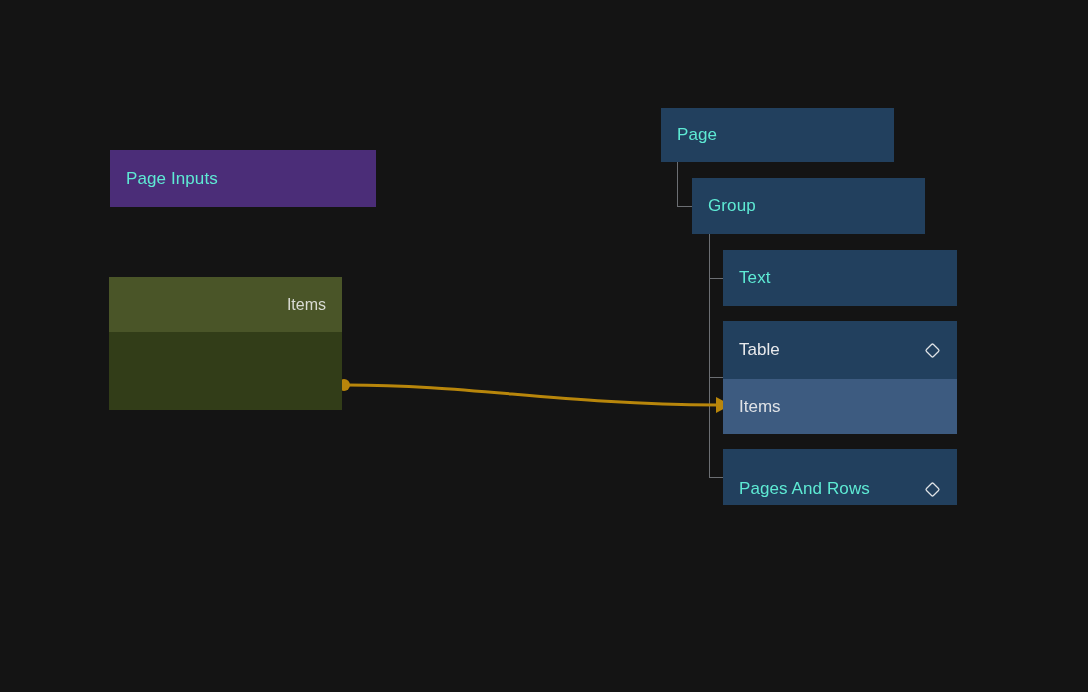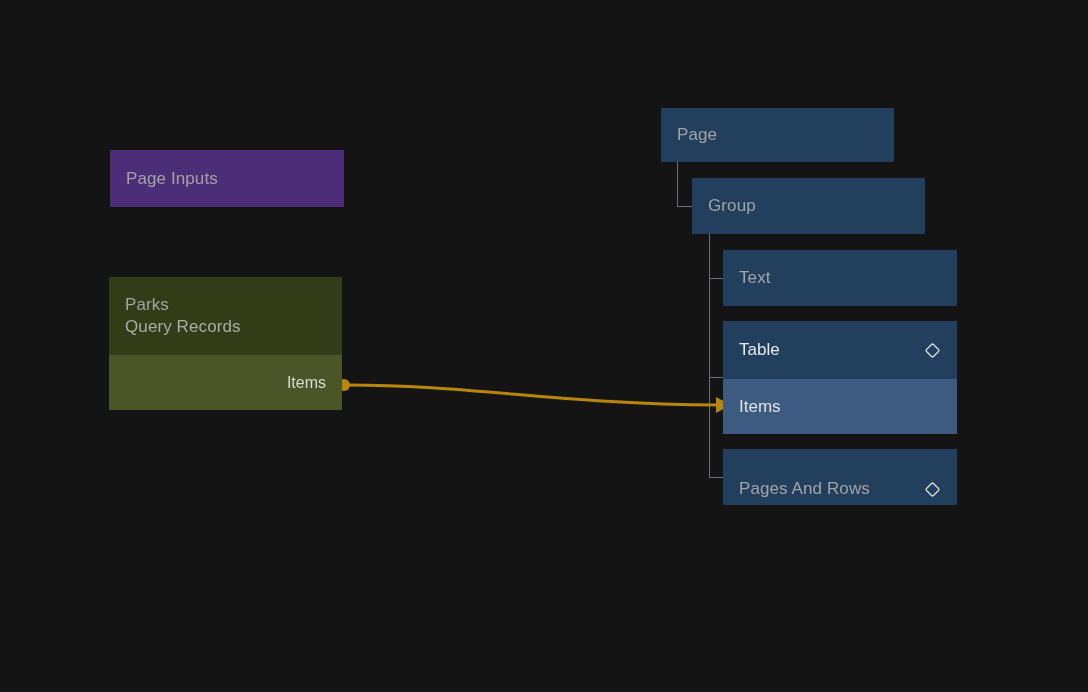--- a/index.html
+++ b/index.html
@@ -24,37 +24,37 @@
   
   .node {
     position: absolute;
     box-sizing: border-box;
     display: flex;
     flex-direction: column;
     overflow: hidden;
   }
   .node-title {
     font-size: 17px;
-    color: #a3a3a3;
+    color: #5eead4;
     letter-spacing: 0.1px;
     white-space: nowrap;
   }
   .node-sub {
     font-size: 17px;
     color: #a9ada3;
     letter-spacing: 0.1px;
     white-space: nowrap;
     margin-top: 2px;
   }
 
   
   .n-page-inputs {
     left: 110px;
     top: 150px;
-    width: 234px;
+    width: 266px;
     height: 57px;
     background: #4b2d78;
     padding: 0 0 0 16px;
     justify-content: flex-start;
   }
   .n-page-inputs .node-title { font-size: 17px; }
 
   
   .n-parks {
     left: 109px;
@@ -172,24 +172,20 @@
     <path d="M 347 385 C 470 385, 560 404, 718 405" fill="none" stroke="#b8860b" stroke-width="3"></path>
     <polygon points="716,397 731,405 716,413" fill="#b8860b"></polygon>
     <circle cx="344" cy="385" r="6" fill="#b8860b"></circle>
   </svg>
 
   <div class="node n-page-inputs" style="justify-content:center;">
     <span class="node-title">Page Inputs</span>
   </div>
 
   <div class="node n-parks">
-    <div class="parks-head">
-      <span class="node-title">Parks</span>
-      <span class="node-sub">Query Records</span>
-    </div>
     <div class="parks-port">
       <span class="port-label">Items</span>
     </div>
   </div>
 
   <div class="node n-blue n-page">
     <span class="node-title">Page</span>
   </div>
 
   <div class="node n-blue n-text">

